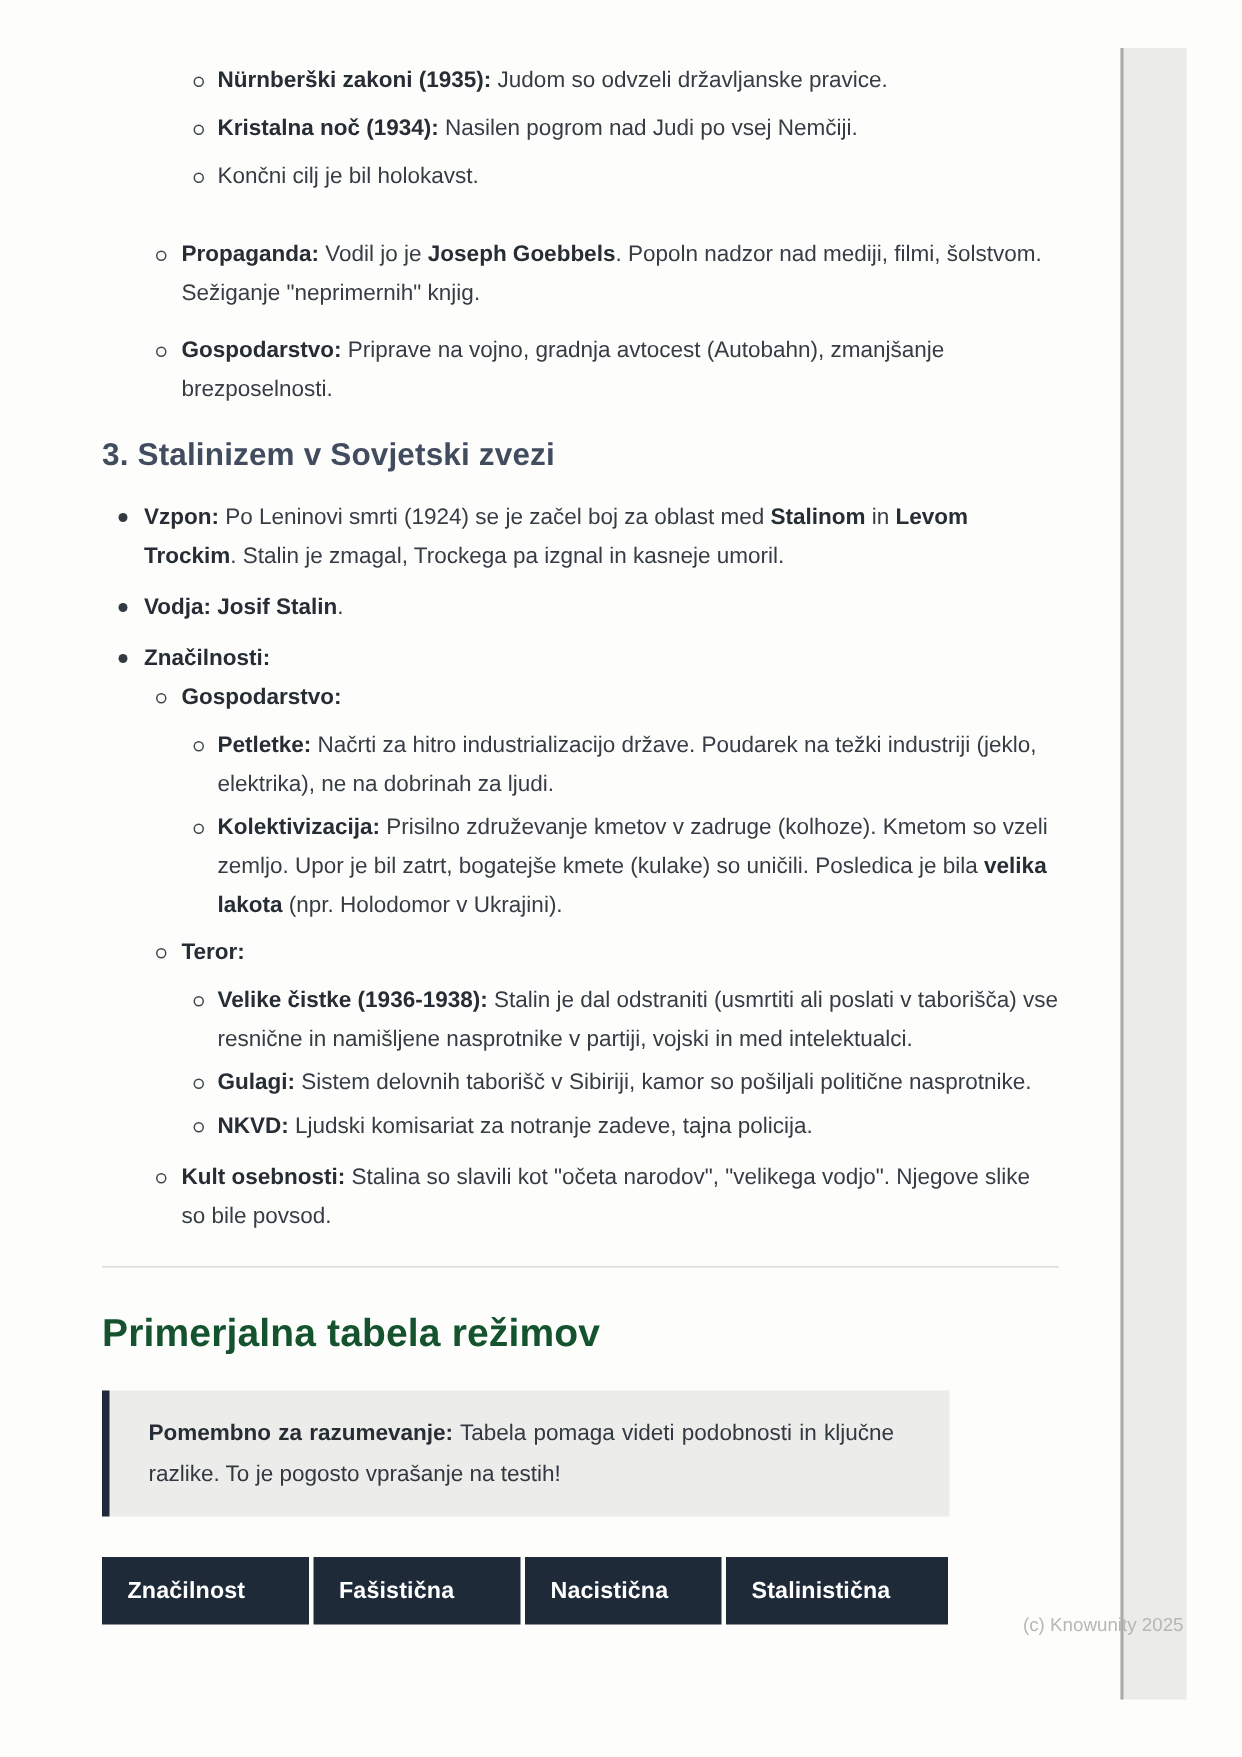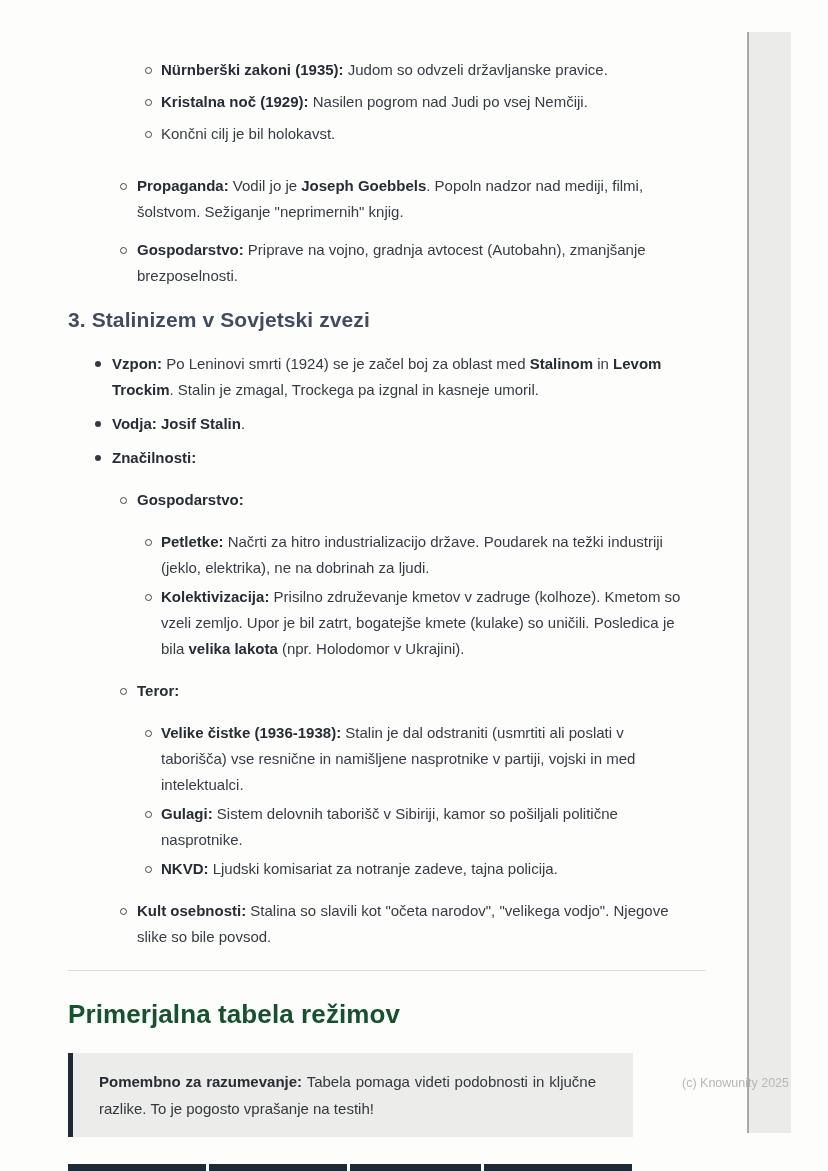--- a/index.html
+++ b/index.html
@@ -10,21 +10,21 @@
     overflow:hidden;
     font-family:"Liberation Sans","DejaVu Sans",sans-serif;
     color:#363c43;
   }
   .content{
     position:absolute;left:68px;top:41px;width:638px;
     font-size:15px;line-height:26px;
   }
   .content b{color:#272d34;}
   
-  .list{margin:16px;padding:0;list-style:none;}
+  .list{margin:0;padding:0;list-style:none;}
   .list > li{position:relative;margin:0;}
   .l1 > li{padding-left:28px;}
   .l2 > li{padding-left:53px;}
   .l3 > li{padding-left:77px;}
   .l1 > li::before,.l2 > li::before,.l3 > li::before{
     content:"";position:absolute;top:10px;width:6px;height:6px;border-radius:50%;
   }
   .l1 > li::before{left:11px;background:#343a41;}
   .l2 > li::before{left:36px;border:1.5px solid #40464d;background:transparent;width:5px;height:5px;}
   .l3 > li::before{left:61px;border:1.5px solid #40464d;background:transparent;width:5px;height:5px;}
@@ -77,21 +77,21 @@
 </style>
 </head>
 <body>
 
 <div class="page">
 
   <div class="content">
 
     <ul class="list l3 ul-a">
       <li class="mb6"><b>Nürnberški zakoni (1935):</b><span> Judom so odvzeli državljanske pravice.</span></li>
-      <li class="mb6"><b>Kristalna noč (1929):</b><span> Nasilen pogrom nad Judi po vsej Nemčiji.</span></li>
+      <li class="mb6"><b>Kristalna noč (1934):</b><span> Nasilen pogrom nad Judi po vsej Nemčiji.</span></li>
       <li><span>Končni cilj je bil holokavst.</span></li>
     </ul>
 
     <ul class="list l2">
       <li class="mb12"><b>Propaganda:</b><span> Vodil jo je </span><b>Joseph Goebbels</b><span>. Popoln nadzor nad mediji, filmi, šolstvom. Sežiganje "neprimernih" knjig.</span></li>
       <li><b>Gospodarstvo:</b><span> Priprave na vojno, gradnja avtocest (Autobahn), zmanjšanje brezposelnosti.</span></li>
     </ul>
 
     <h3 class="sec">3. Stalinizem v Sovjetski zvezi</h3>
 

